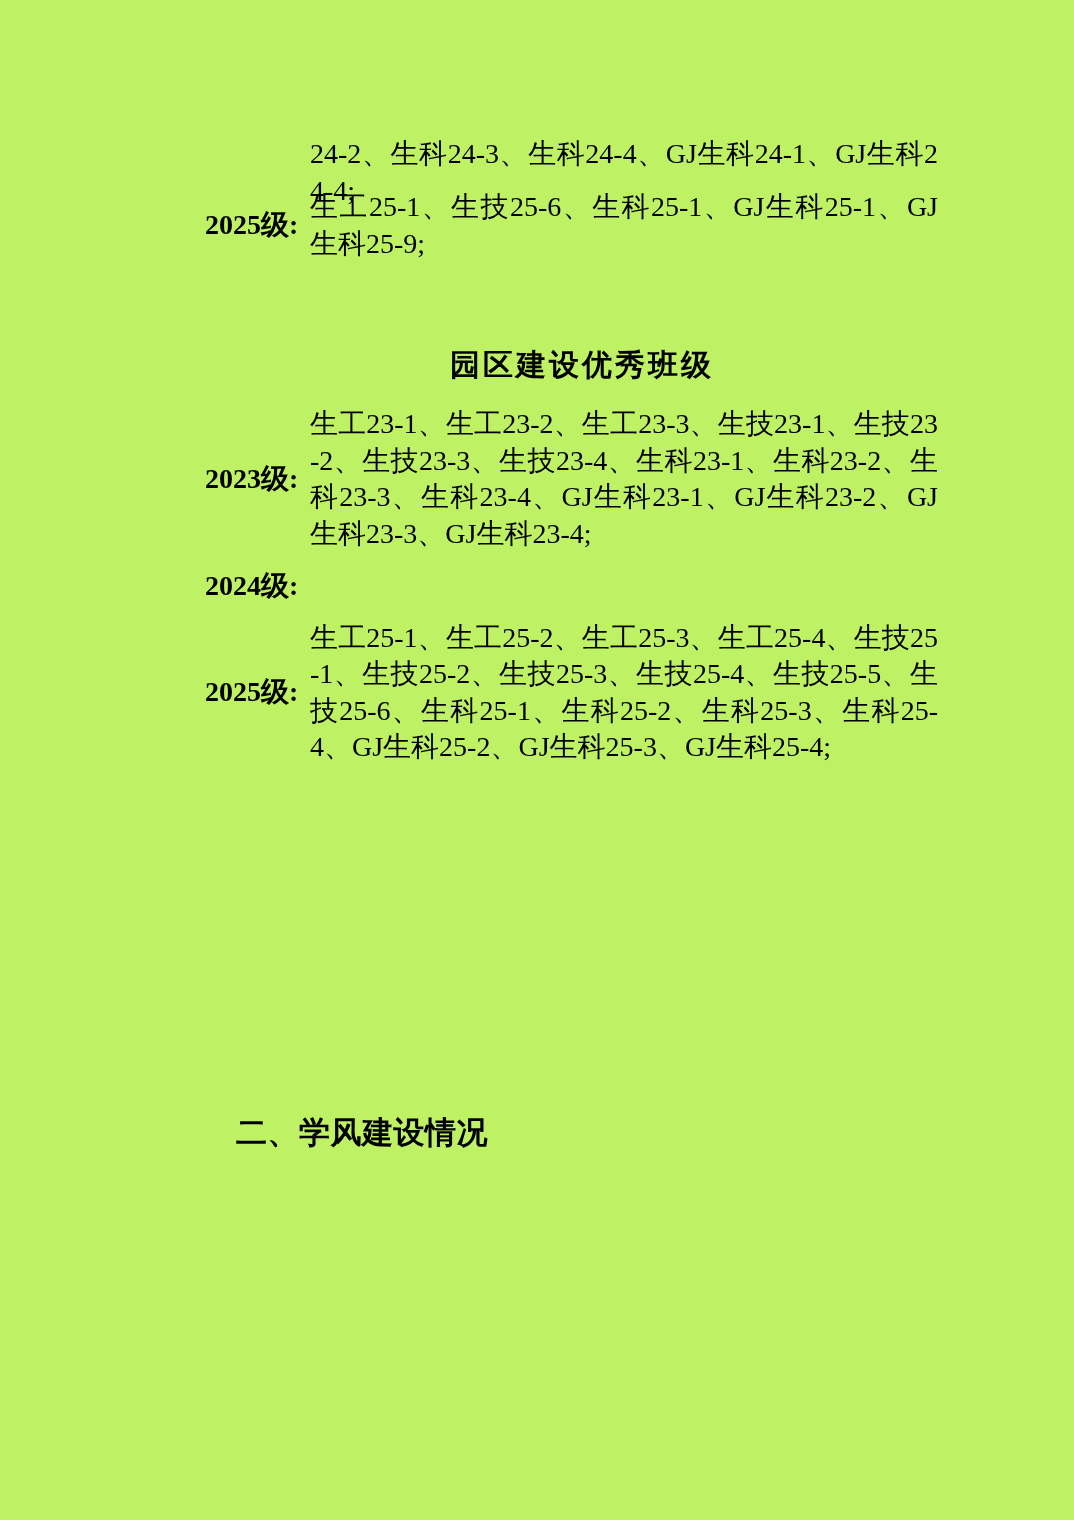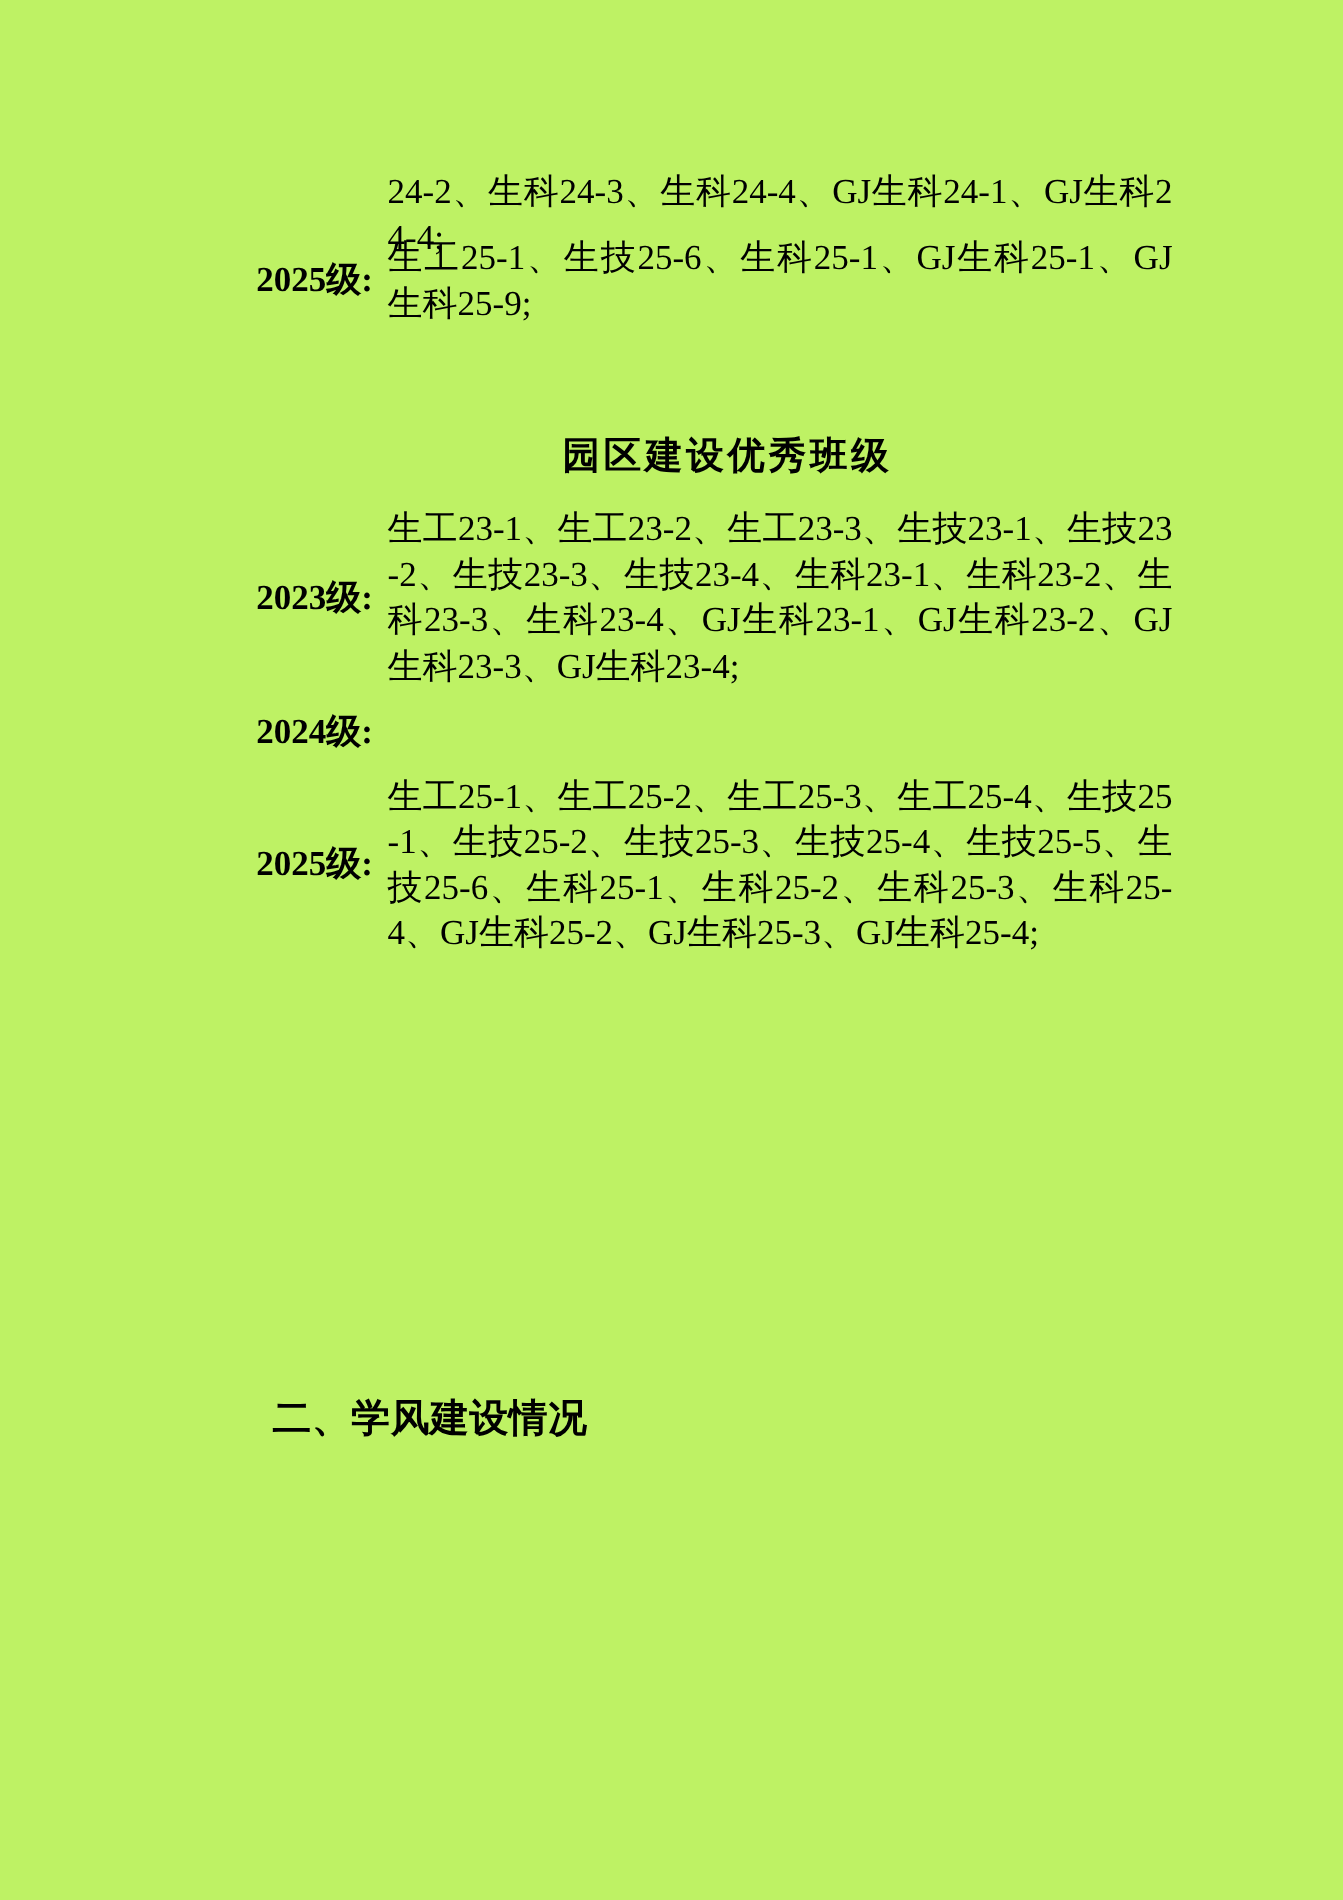--- a/index.html
+++ b/index.html
@@ -66,23 +66,23 @@
     text-align: center;
     text-indent: 66px;
     font-weight: bold;
     font-size: 30px;
     line-height: 36px;
     letter-spacing: 3px;
   }
 
   .section-heading {
     position: absolute;
-    left: 218px;
+    left: 236px;
     top: 1116px;
-    font-family: Liberation Sans, sans-serif;
+    font-family: Liberation Mono, monospace;
     font-weight: bold;
     font-size: 31px;
     line-height: 38px;
     letter-spacing: 0.5px;
     text-align: right;
   }
 
   .body-paragraph {
     position: absolute;
     left: 164px;

